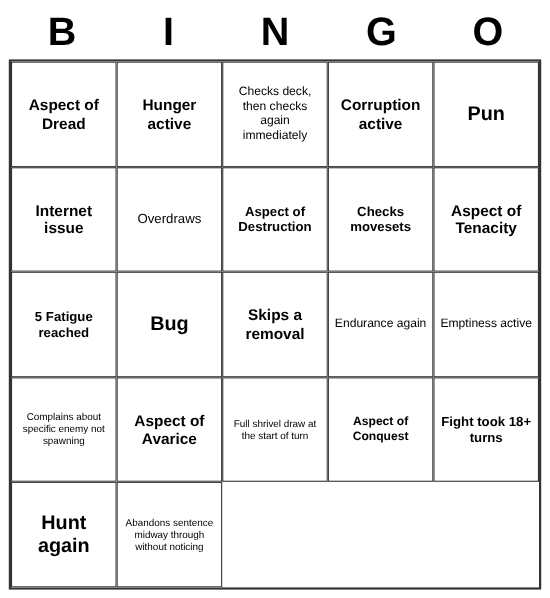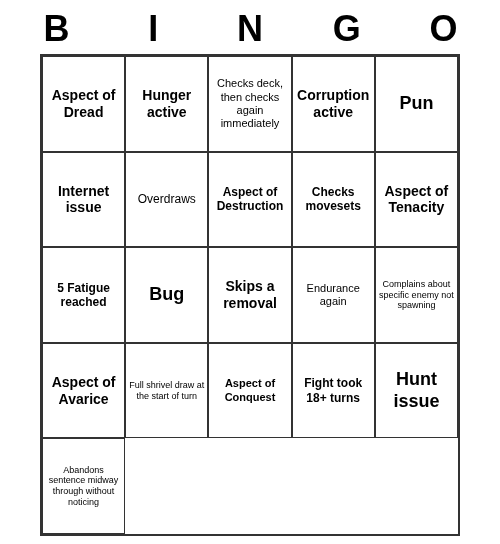--- a/index.html
+++ b/index.html
@@ -24,21 +24,21 @@
     .bingo-letter {
       font-size: 36px;
       font-weight: bold;
       width: 88px;
       text-align: center;
     }
     .bingo-grid {
       display: grid;
       grid-template-columns: repeat(5, 1fr);
       grid-template-rows: repeat(5, 1fr);
-      width: 420px;
+      width: 484px;
       height: 484px;
       border: 2px solid #333;
     }
     .cell {
       border: 1px solid #333;
       display: flex;
       align-items: center;
       justify-content: center;
       text-align: center;
       padding: 3px;
@@ -87,20 +87,21 @@
     <div class="cell large-text bold">Pun</div>
     <div class="cell medium-text bold">Internet issue</div>
     <div class="cell normal">Overdraws</div>
     <div class="cell normal bold">Aspect of Destruction</div>
     <div class="cell normal bold">Checks movesets</div>
     <div class="cell medium-text bold">Aspect of Tenacity</div>
     <div class="cell normal bold">5 Fatigue reached</div>
     <div class="cell large-text bold">Bug</div>
     <div class="cell medium-text bold">Skips a removal</div>
     <div class="cell small-text">Endurance again</div>
+    <div class="cell small-text">Emptiness active</div>
     <div class="cell xsmall-text">Complains about specific enemy not spawning</div>
     <div class="cell medium-text bold">Aspect of Avarice</div>
     <div class="cell xsmall-text">Full shrivel draw at the start of turn</div>
     <div class="cell small-text bold">Aspect of Conquest</div>
     <div class="cell normal bold">Fight took 18+ turns</div>
-    <div class="cell large-text bold">Hunt issue</div>
+    <div class="cell large-text bold">Hunt again</div>
     <div class="cell xsmall-text">Abandons sentence midway through without noticing</div>
   </div>
 
 </body></html>

